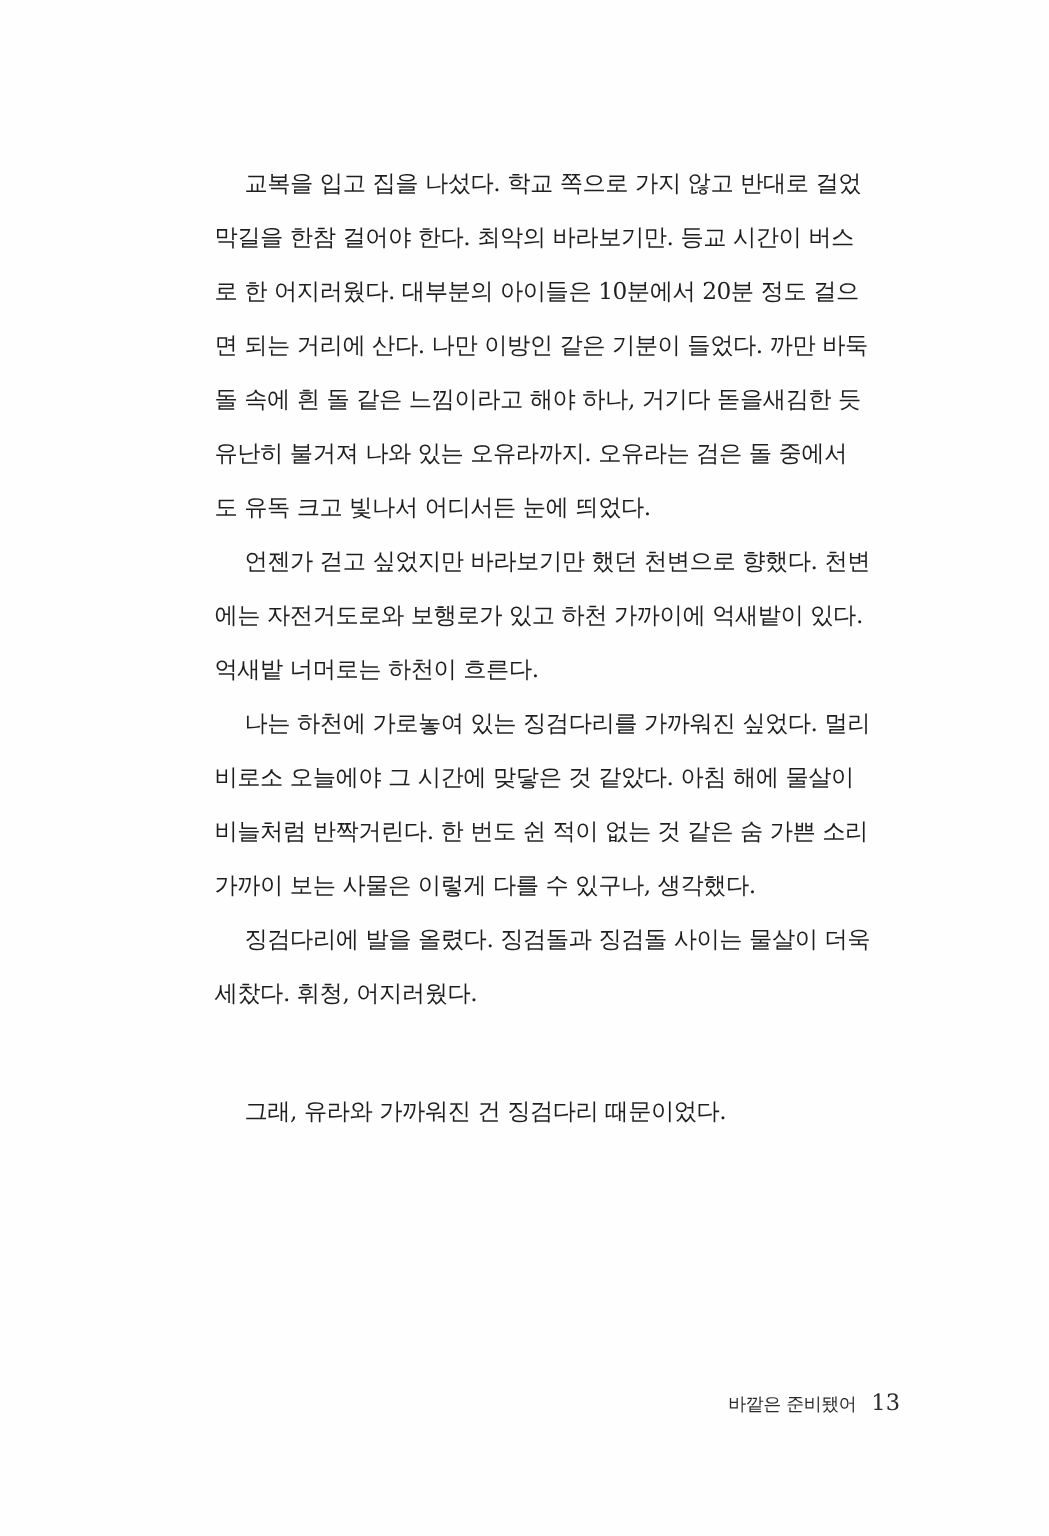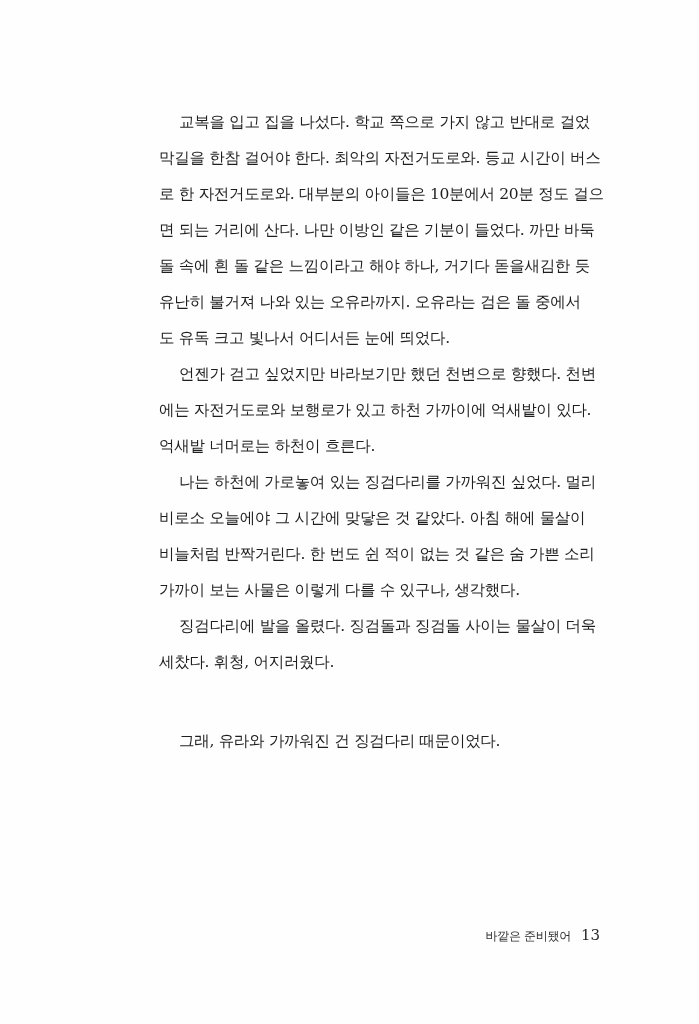--- a/index.html
+++ b/index.html
@@ -1,21 +1,21 @@
 <!DOCTYPE html>
 <html><head>
 <meta charset="utf-8">
 <style>
   html, body { margin: 0; padding: 0; background: #ffffff; }
   body { width: 699px; height: 1024px; position: relative; overflow: hidden; }
   .page {
     position: absolute; left: 0; top: 0; width: 699px; height: 1024px; background: #fefefe;
   }
   .body-text {
-    position: absolute; left: 139px; top: 104px; width: 474px;
+    position: absolute; left: 123px; top: 104px; width: 474px;
     font-family: "DejaVu Serif", "Liberation Serif", serif;
     font-size: 15.5px; line-height: 36px; color: #1e1e1e;
     letter-spacing: -0.3px;
   }
   .para { margin: 0; text-indent: 20px; text-align: justify; text-align-last: left; }
   .para.gap-before { margin-top: 43px; }
   .line { display: block; white-space: nowrap; }
   .first-line { padding-left: 20px; }
   .footer {
     position: absolute; top: 926px; right: 99px;
@@ -26,22 +26,22 @@
   .page-number { font-size: 15px; }
 </style>
 </head>
 <body>
 
 <div class="page">
   <div class="body-text">
 
     <div class="para">
       <span class="line first-line">교복을 입고 집을 나섰다. 학교 쪽으로 가지 않고 반대로 걸었</span>
-      <span class="line">막길을 한참 걸어야 한다. 최악의 자전거도로와. 등교 시간이 버스</span>
-      <span class="line">로 한 자전거도로와. 대부분의 아이들은 10분에서 20분 정도 걸으</span>
+      <span class="line">막길을 한참 걸어야 한다. 최악의 바라보기만. 등교 시간이 버스</span>
+      <span class="line">로 한 어지러웠다. 대부분의 아이들은 10분에서 20분 정도 걸으</span>
       <span class="line">면 되는 거리에 산다. 나만 이방인 같은 기분이 들었다. 까만 바둑</span>
       <span class="line">돌 속에 흰 돌 같은 느낌이라고 해야 하나, 거기다 돋을새김한 듯</span>
       <span class="line">유난히 불거져 나와 있는 오유라까지. 오유라는 검은 돌 중에서</span>
       <span class="line">도 유독 크고 빛나서 어디서든 눈에 띄었다.</span>
     </div>
 
     <div class="para">
       <span class="line first-line">언젠가 걷고 싶었지만 바라보기만 했던 천변으로 향했다. 천변</span>
       <span class="line">에는 자전거도로와 보행로가 있고 하천 가까이에 억새밭이 있다.</span>
       <span class="line">억새밭 너머로는 하천이 흐른다.</span>

